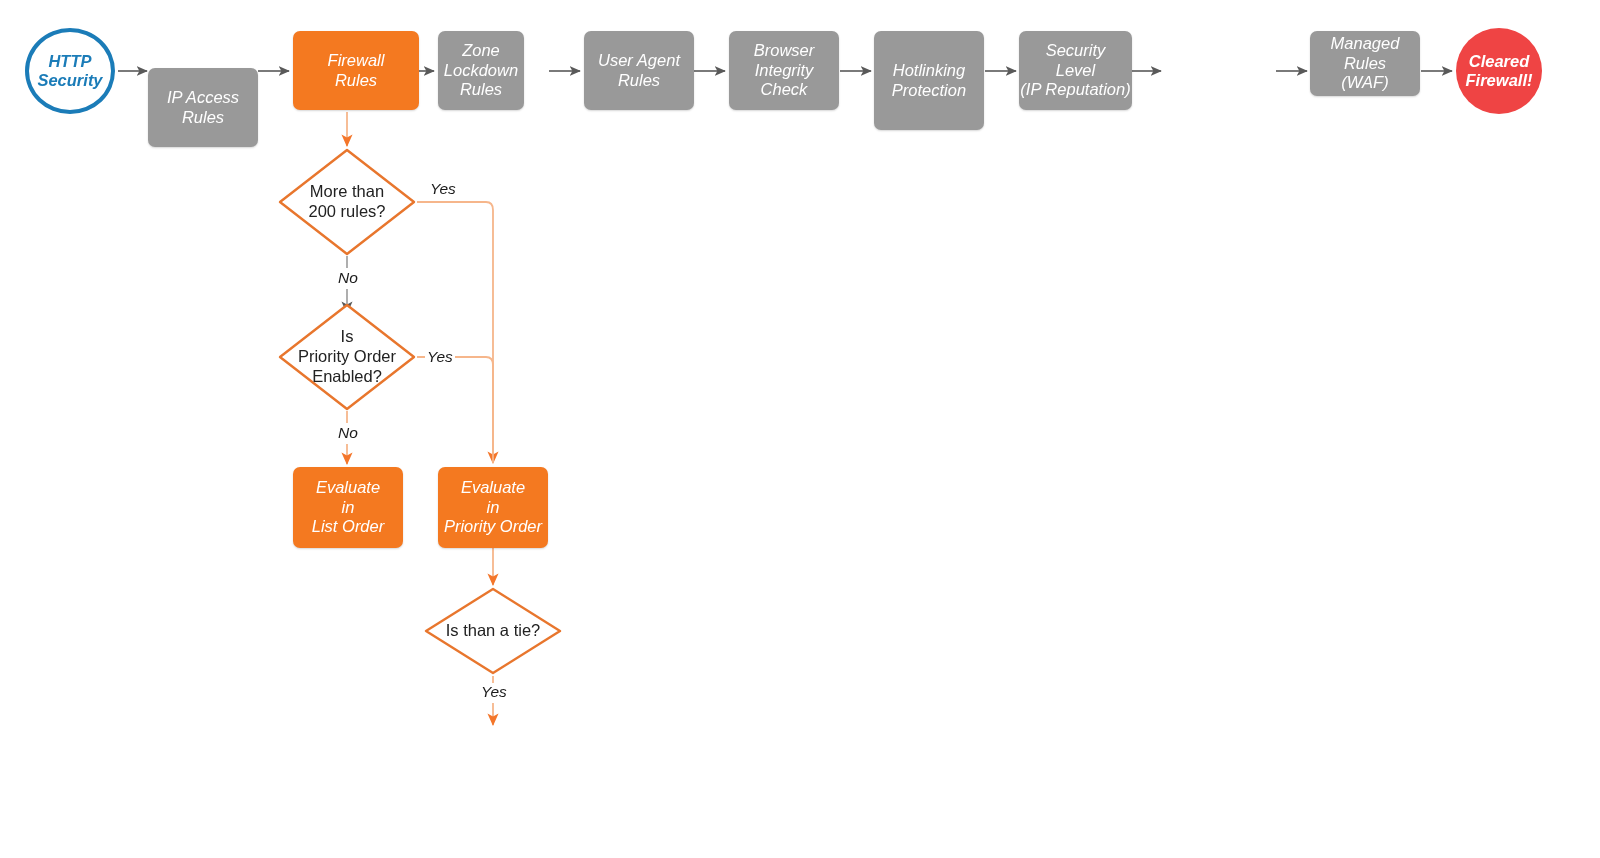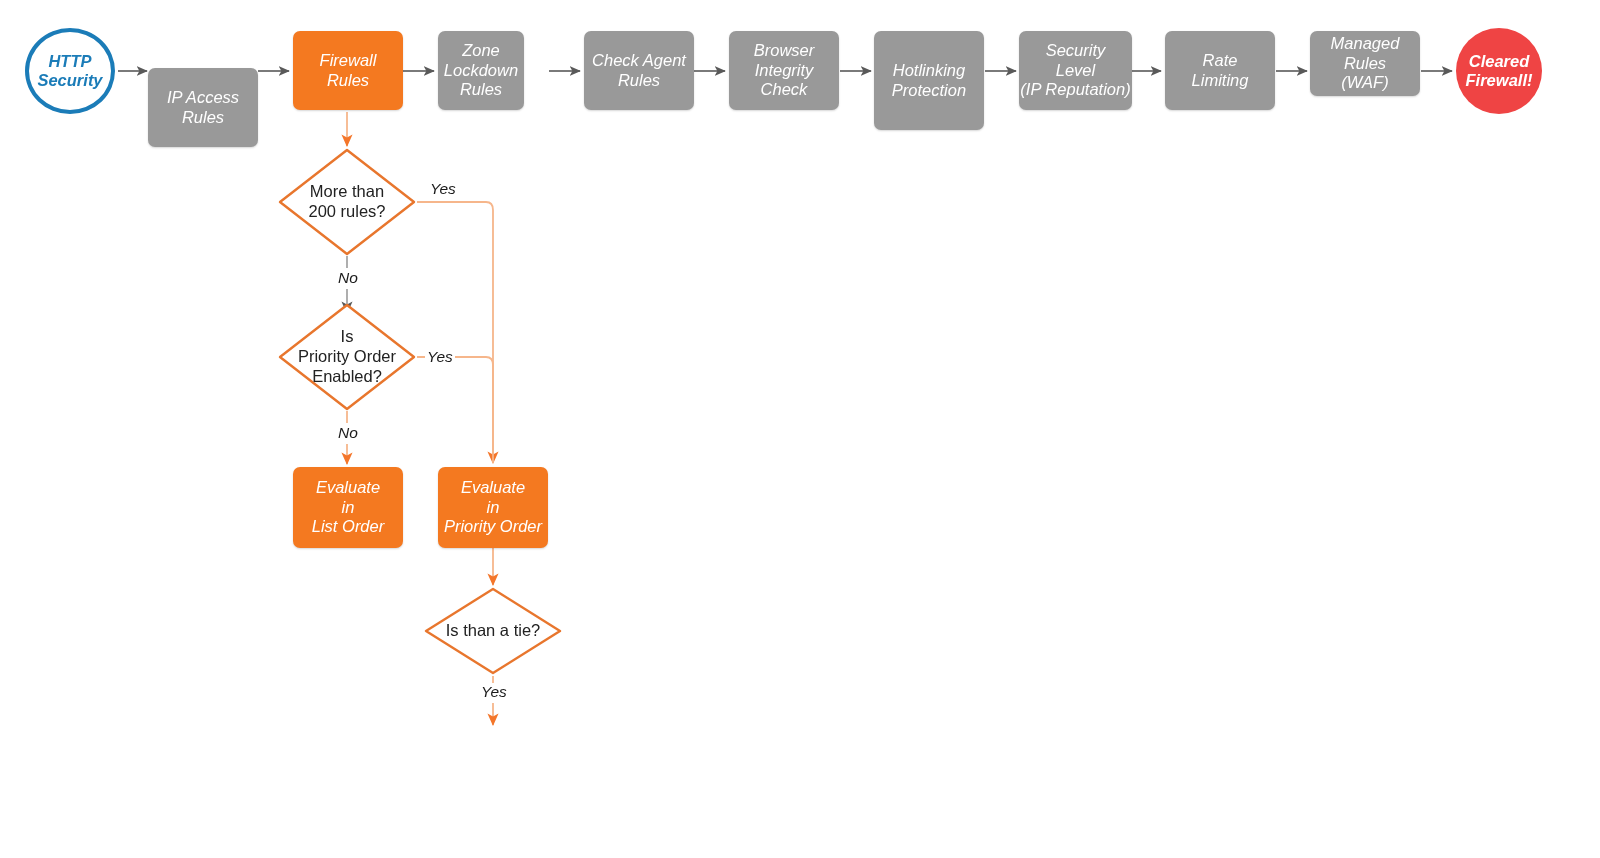--- a/index.html
+++ b/index.html
@@ -165,57 +165,53 @@
   <div class="node term start" style="left:25px; top:28px; width:90px; height:86px;">
     <span class="txt">HTTP
 Security</span>
   </div>
 
   <div class="node proc gray" style="left:148px; top:31px; width:110px; height:79px;margin-top:37px;">
     <span class="txt">IP Access
 Rules</span>
   </div>
 
-  <div class="node proc orange" style="left:293px; top:31px; width:110px; height:79px;">
+  <div class="node proc orange" style="left:293px; top:31px; width:126px; height:79px;">
     <span class="txt">Firewall
 Rules</span>
   </div>
 
   <div class="node proc gray" style="left:438px; top:31px; width:86px; height:79px;">
     <span class="txt">Zone
 Lockdown
 Rules</span>
   </div>
 
   <div class="node proc gray" style="left:584px; top:31px; width:110px; height:79px;">
-    <span class="txt">Check Agent
+    <span class="txt">User Agent
 Rules</span>
   </div>
 
   <div class="node proc gray" style="left:729px; top:31px; width:110px; height:79px;">
     <span class="txt">Browser
 Integrity
 Check</span>
   </div>
 
   <div class="node proc gray" style="left:874px; top:31px; width:110px; height:99px;">
     <span class="txt">Hotlinking
 Protection</span>
   </div>
 
   <div class="node proc gray" style="left:1019px; top:31px; width:113px; height:79px;">
     <span class="txt">Security
 Level
 (IP Reputation)</span>
   </div>
 
-  <div class="node proc gray" style="left:1165px; top:31px; width:110px; height:79px;">
-    <span class="txt">Rate
-Limiting</span>
-  </div>
 
   <div class="node proc gray" style="left:1310px; top:31px; width:110px; height:65px;">
     <span class="txt">Managed
 Rules
 (WAF)</span>
   </div>
 
   <div class="node term end" style="left:1456px; top:28px; width:86px; height:86px;">
     <span class="txt">Cleared
 Firewall!</span>

